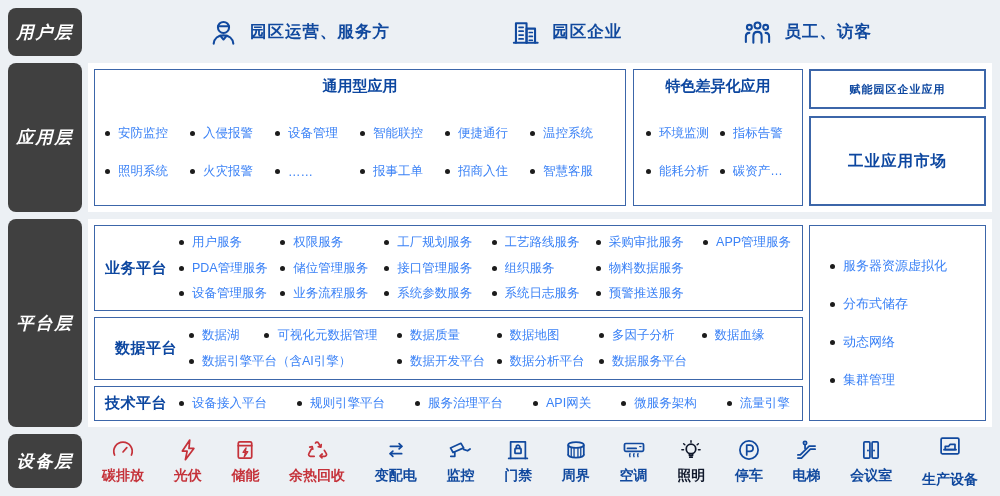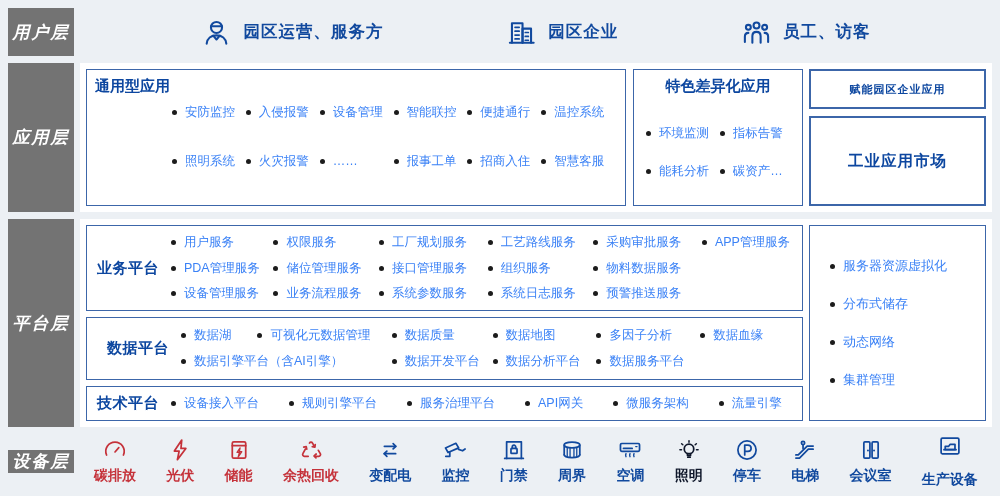--- a/index.html
+++ b/index.html
@@ -1,33 +1,33 @@
 <!DOCTYPE html>
 <html><head>
 <meta charset="utf-8">
 <style>
   html,body{margin:0;padding:0;background:#fff;font-family:"Liberation Sans","DejaVu Sans",sans-serif;}
   .canvas{width:1000px;height:496px;background:#ecf0f4;box-sizing:border-box;padding:8px;display:flex;flex-direction:column;gap:7px;}
   .row{display:flex;gap:6px;min-height:0;}
   .row-user{height:48px;flex:none;}
   .row-app{height:149px;flex:none;}
   .row-platform{height:208px;flex:none;}
-  .row-device{flex:1;align-items:center;}
-  .layer-label{width:66px;flex:none;background:#737373;color:#fff;font-weight:bold;font-style:italic;font-size:17px;letter-spacing:2px;display:flex;align-items:center;justify-content:center;}
+  .row-device{flex:1;}
+  .layer-label{width:74px;flex:none;background:#404040;color:#fff;font-weight:bold;font-style:italic;font-size:17px;letter-spacing:2px;display:flex;align-items:center;justify-content:center;border-radius:8px;}
   
   .user-content{flex:1;display:flex;align-items:center;justify-content:space-around;padding:0 60px;}
   .user-group{display:flex;align-items:center;gap:11px;color:#11499e;font-weight:bold;font-size:16.5px;letter-spacing:1px;}
   .user-group svg{width:31px;height:31px;stroke:#11499e;fill:none;stroke-width:1.6;stroke-linecap:round;stroke-linejoin:round;}
   
   .panel{flex:1;background:#fff;padding:6px;display:flex;gap:6px;box-sizing:border-box;min-width:0;}
   .box{background:#fff;border:1.5px solid #3c66a9;box-sizing:border-box;}
   
   .app-left{flex:1;display:flex;flex-direction:column;gap:6px;min-width:0;}
   .app-top{flex:1;display:flex;gap:7px;min-height:0;}
-  .box-general{flex:1;padding:3px 8px 4px;display:flex;flex-direction:row;}
+  .box-general{flex:1;padding:3px 8px 4px;display:flex;flex-direction:column;}
   .box-featured{width:170px;flex:none;padding:3px 8px 4px;display:flex;flex-direction:column;}
   .box-title{color:#0d47a0;font-weight:bold;font-size:15px;text-align:center;margin:4px 0 8px;flex:none;}
   .app-bottom{height:34px;flex:none;display:flex;gap:7px;}
   .title-box{display:flex;align-items:center;justify-content:center;color:#0d47a0;font-weight:bold;font-size:11px;border-width:2px;letter-spacing:1px;}
   .app-bottom .bb{flex:1;}
   .app-bottom .bb3{flex:none;width:198px;}
   .app-right{width:177px;flex:none;display:flex;flex-direction:column;gap:7px;}
   .box-empower{height:40px;flex:none;}
   .box-market{flex:1;font-size:15.5px;}
   

